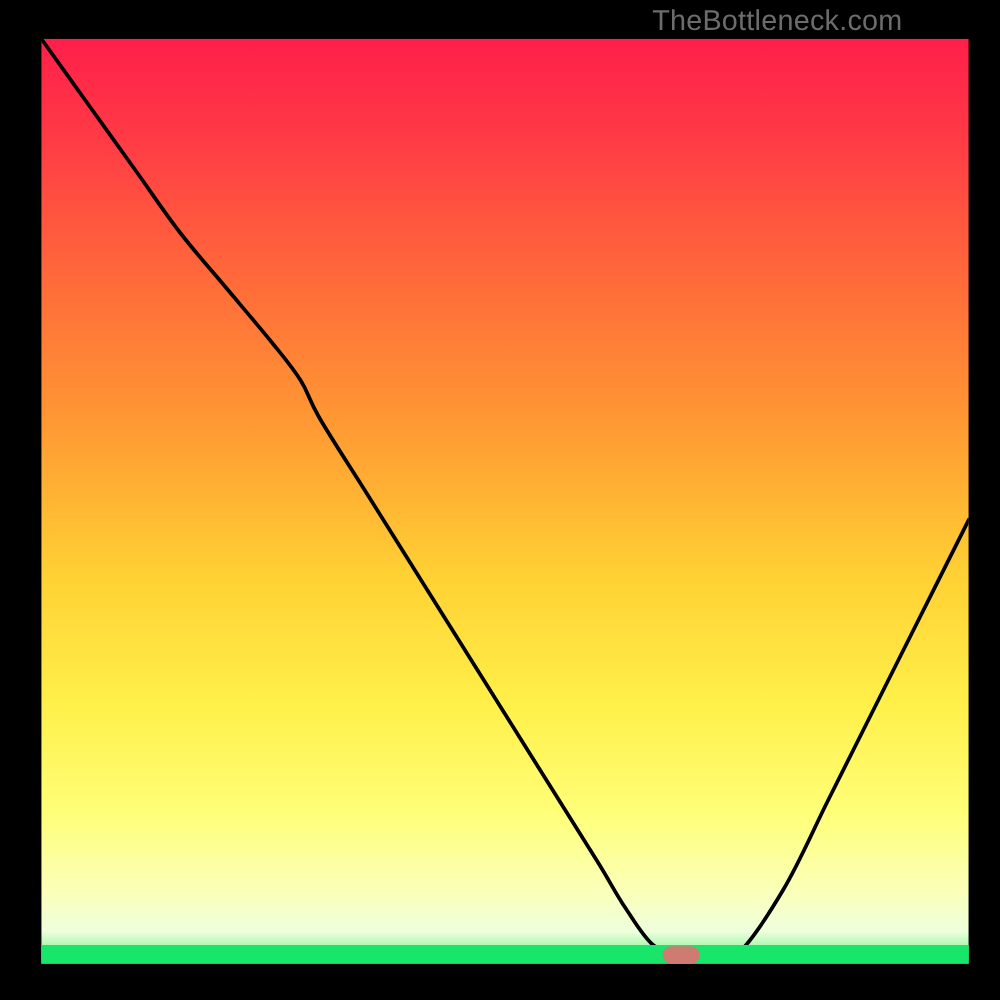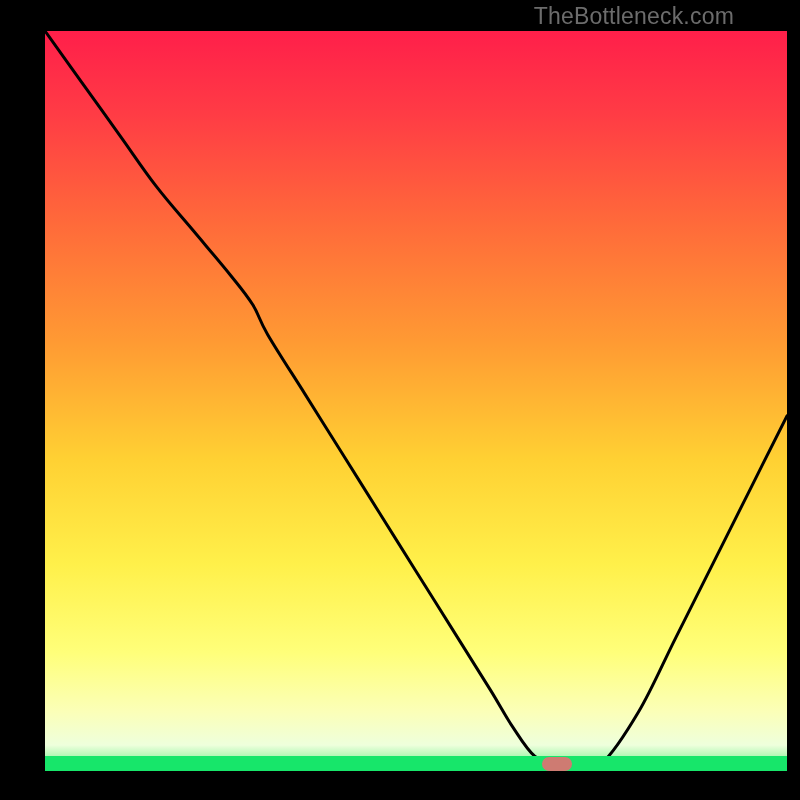--- a/index.html
+++ b/index.html
@@ -6,21 +6,21 @@
     margin: 0;
     padding: 0;
     width: 800px;
     height: 800px;
     background: #000;
     overflow: hidden;
     font-family: Arial, Helvetica, sans-serif;
   }
   .frame {
     position: absolute;
-    left: 16px;
+    left: 4px;
     top: 0;
     width: 732px;
     height: 800px;
     background: #000;
   }
   .watermark {
     position: absolute;
     top: 3px;
     right: 14px;
     color: #6c6c6c;

